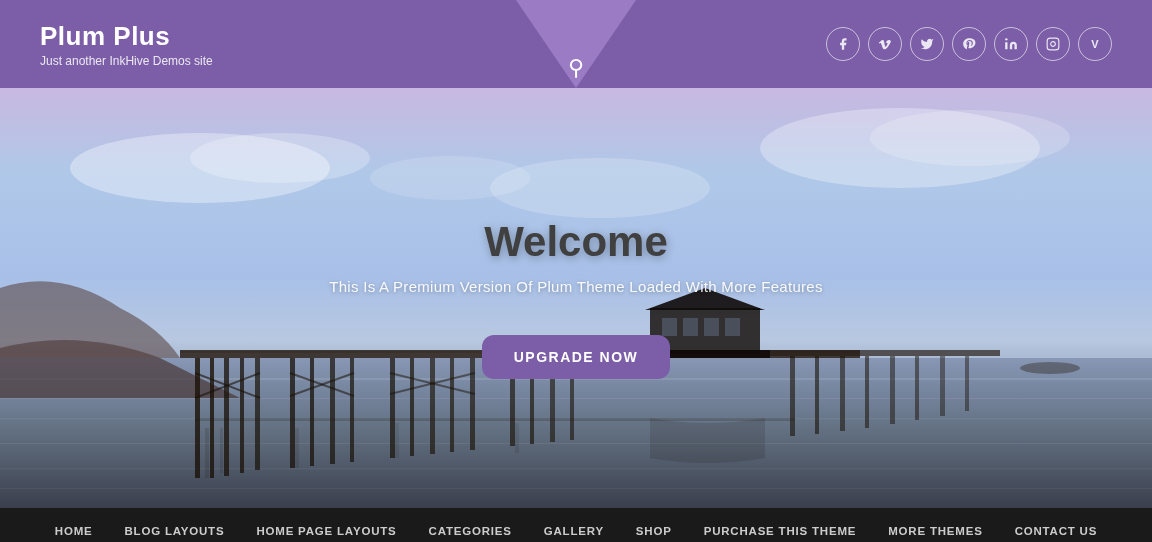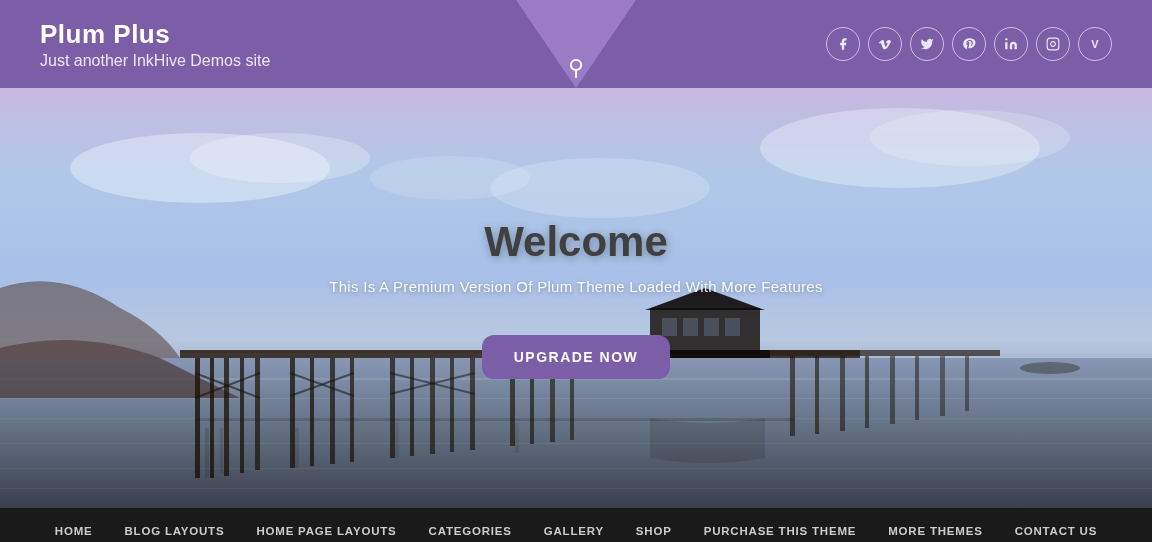--- a/index.html
+++ b/index.html
@@ -16,21 +16,21 @@
       position: relative;
     }
     .header-brand { color: white; }
     .header-brand .site-title {
       font-size: 26px;
       font-weight: bold;
       color: white;
       letter-spacing: 0.5px;
     }
     .header-brand .site-tagline {
-      font-size: 16px;
+      font-size: 12px;
       color: rgba(255,255,255,0.85);
       margin-top: 2px;
     }
     .header-right {
       display: flex;
       align-items: center;
       gap: 10px;
     }
     .social-icons {
       display: flex;

